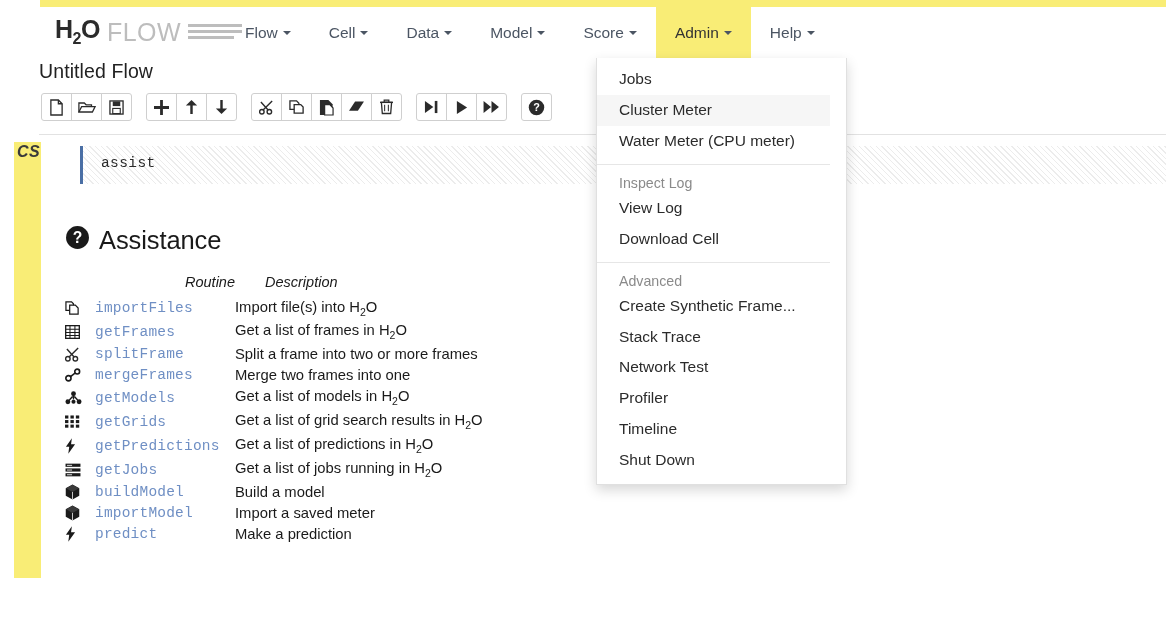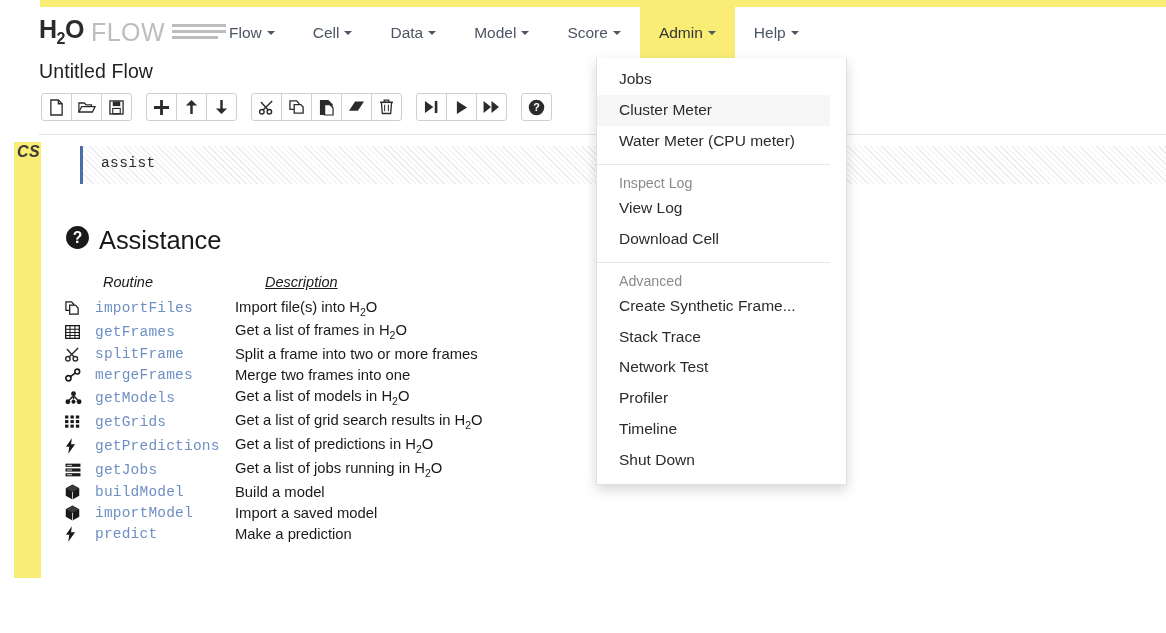--- a/index.html
+++ b/index.html
@@ -13,21 +13,21 @@
   #page { position: relative; width: 1166px; height: 633px; background: #fff; }
 
   
   .top-strip {
     position: absolute; left: 40px; top: 0; right: 0; height: 7px;
     background: #f9ed76;
   }
 
   
   .navbar {
-    position: absolute; left: 0; top: 7px; width: 931px; height: 51px;
+    position: absolute; left: 16px; top: 7px; width: 931px; height: 51px;
     background: #ffffff;
   }
   .brand {
     position: absolute; left: 39px; top: 10px;
     display: flex; align-items: center; gap: 0;
     user-select: none;
   }
   .brand-h2o {
     font-size: 25px; font-weight: bold; color: #2b2b2b;
     letter-spacing: -0.5px; line-height: 1;
@@ -126,22 +126,22 @@
 
   table.routines {
     margin-left: 18px; margin-top: 18px;
     border-collapse: collapse;
   }
   table.routines th {
     text-align: left; font-style: italic; font-weight: normal;
     font-size: 14.5px; color: #1a1a1a; padding: 0 0 6px 0;
   }
   table.routines th.c-icon { width: 30px; }
-  table.routines th.c-routine { width: 140px; padding-left: 8px; }
-  table.routines th.c-desc { padding-left: 30px; text-decoration: underline; }
+  table.routines th.c-routine { width: 140px; padding-left: 8px; text-align: right; }
+  table.routines th.c-desc { padding-left: 30px; }
   table.routines td { padding: 2.5px 0; vertical-align: middle; }
   td.c-icon { width: 30px; color: #1a1a1a; }
   td.c-icon svg { display: block; }
   td.c-routine {
     padding-left: 8px;
     font-family: "Liberation Mono", "DejaVu Sans Mono", monospace;
     font-size: 14.5px; color: #6f8fc4; letter-spacing: 0.2px;
     white-space: nowrap;
   }
   td.c-routine a { color: #6f8fc4; text-decoration: none; cursor: pointer; }
@@ -498,21 +498,21 @@
           </tr>
           <tr>
             <td class="c-icon">
               <svg width="15" height="16" viewBox="0 0 16 17">
                 <path d="M8 0.6L15.2 4.5v8L8 16.4 0.8 12.5v-8z" fill="#1a1a1a"></path>
                 <path d="M8 0.8L15 4.6 8 8.4 1 4.6z" fill="#3a3a3a"></path>
                 <path d="M8 8.4v8" stroke="#fff" stroke-width="0.8"></path>
               </svg>
             </td>
             <td class="c-routine"><a>importModel</a></td>
-            <td class="c-desc">Import a saved model</td>
+            <td class="c-desc">Import a saved meter</td>
           </tr>
           <tr>
             <td class="c-icon">
               <svg width="11" height="16" viewBox="0 0 12 17">
                 <path d="M7.5 0L1 9.3h3.6L3.6 17 11 6.6H6.6z" fill="#1a1a1a"></path>
               </svg>
             </td>
             <td class="c-routine"><a>predict</a></td>
             <td class="c-desc">Make a prediction</td>
           </tr>

